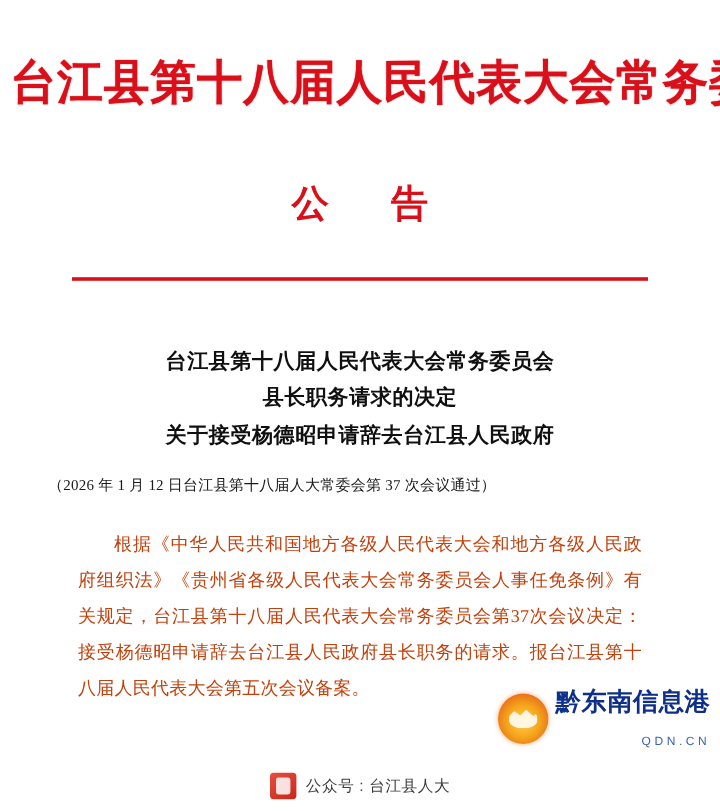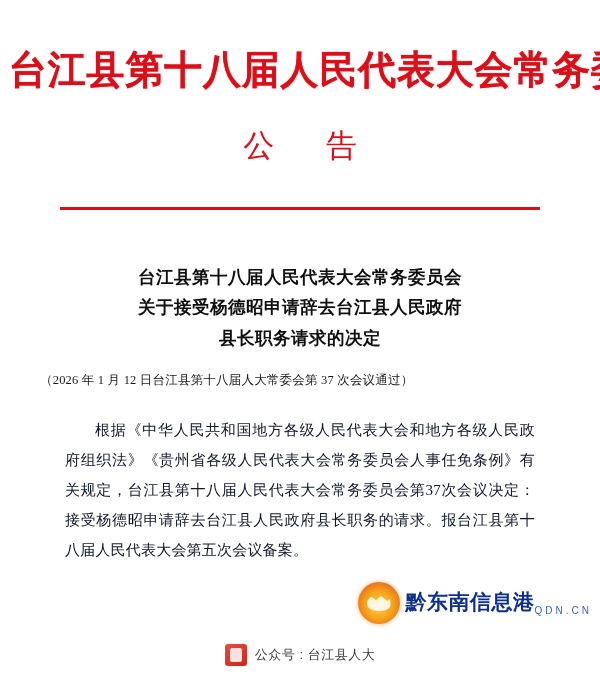--- a/index.html
+++ b/index.html
@@ -30,24 +30,24 @@
     font-weight: bold;
     font-size: 39px;
     letter-spacing: 1px;
     line-height: 1.15;
     white-space: nowrap;
     transform: scaleX(0.97);
     text-shadow: 0 0 1px #d9101a;
   }
   .gonggao {
     text-align: center;
-    margin-top: 32px;
+    margin-top: 56px;
     color: #d9101a;
     font-family: "Liberation Serif", serif;
-    font-weight: normal;
+    font-weight: bold;
     font-size: 31px;
     letter-spacing: 22px;
     text-indent: 22px;
   }
   .redrule {
     width: 480px;
     height: 3px;
     background: #d9101a;
     margin: 40px auto 0 auto;
   }
@@ -68,21 +68,21 @@
     text-align: left;
     font-size: 12.5px;
     color: #1a1a1a;
     letter-spacing: 0.2px;
   }
   .body-text {
     margin: 26px auto 0 auto;
     width: 470px;
     font-size: 15px;
     line-height: 2.0;
-    color: #0f172a;
+    color: #c2410c;
     text-align: justify;
     letter-spacing: 0.2px;
   }
   .body-text p {
     margin: 0;
     text-indent: 2em;
   }
   .watermark {
     position: absolute;
     right: 8px;
@@ -110,20 +110,21 @@
     height: 16px;
     margin-left: -12px;
     margin-top: -8px;
     background: #ffffff;
     border-radius: 50% 50% 45% 45%;
     opacity: 0.85;
     clip-path: polygon(0% 40%, 18% 10%, 40% 35%, 60% 5%, 85% 38%, 100% 20%, 100% 100%, 0% 100%);
   }
   .wm-text {
     display: flex;
+    flex-direction: column;
     line-height: 1.15;
   }
   .wm-main {
     font-family: "Liberation Serif", serif;
     font-weight: bold;
     font-size: 21px;
     color: #0d2f8a;
     letter-spacing: 0.5px;
     text-shadow: 0 0 2px rgba(255,255,255,0.9);
   }
@@ -178,22 +179,22 @@
   <div class="masthead">
     <div class="masthead-title">台江县第十八届人民代表大会常务委员会</div>
   </div>
 
   <div class="gonggao">公 告</div>
 
   <div class="redrule"></div>
 
   <div class="doc-title">
     <div>台江县第十八届人民代表大会常务委员会</div>
+    <div>县长职务请求的决定</div>
     <div>关于接受杨德昭申请辞去台江县人民政府</div>
-    <div>县长职务请求的决定</div>
   </div>
 
   <div class="doc-subtitle">（2026 年 1 月 12 日台江县第十八届人大常委会第 37 次会议通过）</div>
 
   <div class="body-text">
     <p>根据《中华人民共和国地方各级人民代表大会和地方各级人民政府组织法》《贵州省各级人民代表大会常务委员会人事任免条例》有关规定，台江县第十八届人民代表大会常务委员会第37次会议决定：接受杨德昭申请辞去台江县人民政府县长职务的请求。报台江县第十八届人民代表大会第五次会议备案。</p>
   </div>
 
   <div class="watermark">
     <div class="wm-logo"></div>

